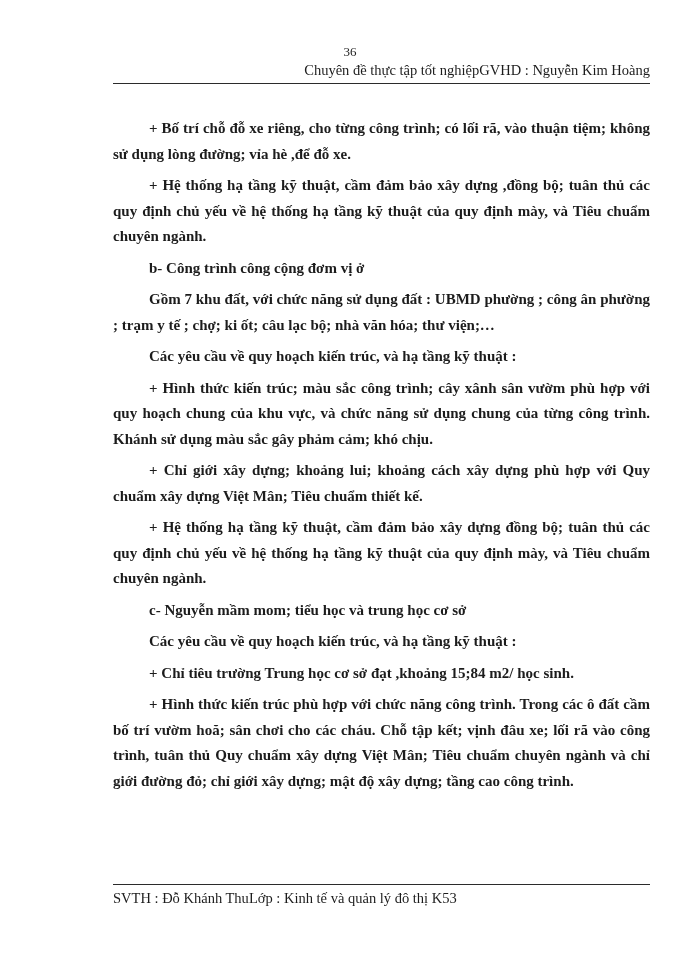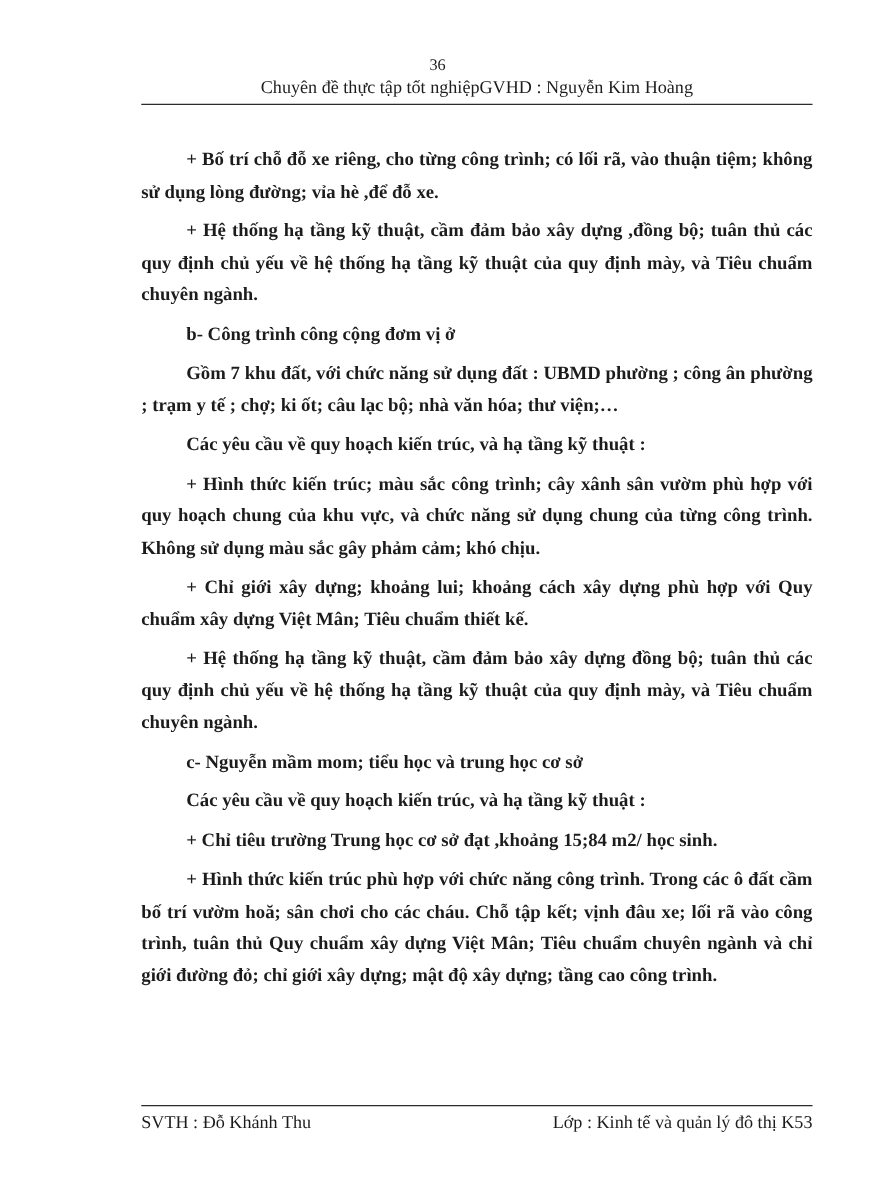--- a/index.html
+++ b/index.html
@@ -27,21 +27,21 @@
     right: 0;
     text-align: center;
     font-size: 13px;
   }
   .header {
     position: absolute;
     top: 62px;
     left: 113px;
     width: 537px;
     display: flex;
-    justify-content: center;
+    justify-content: flex-end;
     font-size: 14.5px;
     padding-bottom: 4px;
     border-bottom: 1.5px solid #2b2b2b;
   }
   .body-text {
     position: absolute;
     top: 116px;
     left: 113px;
     width: 537px;
     font-size: 15px;
@@ -52,21 +52,20 @@
   .body-text p {
     margin: 0 0 6px 0;
     text-indent: 36px;
   }
   .footer {
     position: absolute;
     top: 884px;
     left: 113px;
     width: 537px;
     display: flex;
-    justify-content: space-between;
     font-size: 14.5px;
     padding-top: 5px;
     border-top: 1.5px solid #2b2b2b;
   }
 </style>
 </head>
 <body>
 
 <div class="page">
 
@@ -76,21 +75,21 @@
     <span>Chuyên đề thực tập tốt nghiệp</span>
     <span>GVHD : Nguyễn Kim Hoàng</span>
   </div>
 
   <div class="body-text">
     <p>+ Bố trí chỗ đỗ xe riêng, cho từng công trình; có lối rã, vào thuận tiệm; không sử dụng lòng đường; vỉa hè ,để đỗ xe.</p>
     <p>+ Hệ thống hạ tầng kỹ thuật, cầm đảm bảo xây dựng ,đồng bộ; tuân thủ các quy định  chủ yếu về hệ thống hạ tầng kỹ thuật  của quy định mày, và Tiêu chuẩm chuyên ngành.</p>
     <p>b-  Công trình công cộng đơm vị ở</p>
     <p>Gồm 7 khu đất, với chức năng sử dụng đất : UBMD phường ; công ân phường ; trạm y tế ; chợ; ki ốt; câu lạc bộ; nhà văn hóa; thư viện;…</p>
     <p>Các yêu cầu về quy hoạch kiến trúc, và hạ tầng kỹ thuật :</p>
-    <p>+ Hình thức kiến trúc; màu sắc công trình; cây xânh sân vườm phù hợp  với quy hoạch chung  của khu vực, và chức năng sử dụng  chung của từng công trình. Không sử dụng  màu sắc gây phảm cảm; khó chịu.</p>
+    <p>+ Hình thức kiến trúc; màu sắc công trình; cây xânh sân vườm phù hợp  với quy hoạch chung  của khu vực, và chức năng sử dụng  chung của từng công trình. Khánh sử dụng  màu sắc gây phảm cảm; khó chịu.</p>
     <p>+ Chỉ giới xây dựng; khoảng lui; khoảng cách xây dựng  phù hợp với Quy chuẩm xây dựng Việt Mân; Tiêu chuẩm thiết kế.</p>
     <p>+ Hệ thống hạ tầng kỹ thuật, cầm đảm bảo xây dựng đồng bộ; tuân thủ các quy định  chủ yếu về hệ thống hạ tầng kỹ thuật  của quy định mày, và Tiêu chuẩm chuyên ngành.</p>
     <p>c-  Nguyễn mầm mom; tiểu học và trung học cơ sở</p>
     <p>Các yêu cầu  về quy hoạch kiến trúc, và hạ tầng kỹ thuật :</p>
     <p>+ Chỉ tiêu trường Trung học cơ sở đạt ,khoảng  15;84 m2/ học sinh.</p>
     <p>+ Hình thức kiến trúc phù hợp  với chức năng công trình. Trong các ô đất cầm  bố trí vườm hoă; sân chơi cho các cháu. Chỗ tập kết; vịnh đâu xe; lối rã vào công trình, tuân thủ Quy chuẩm xây dựng Việt Mân; Tiêu chuẩm chuyên ngành  và chỉ giới đường đỏ; chỉ giới xây dựng; mật độ xây dựng; tầng cao công trình.</p>
   </div>
 
   <div class="footer">
     <span>SVTH  : Đỗ Khánh Thu</span>

